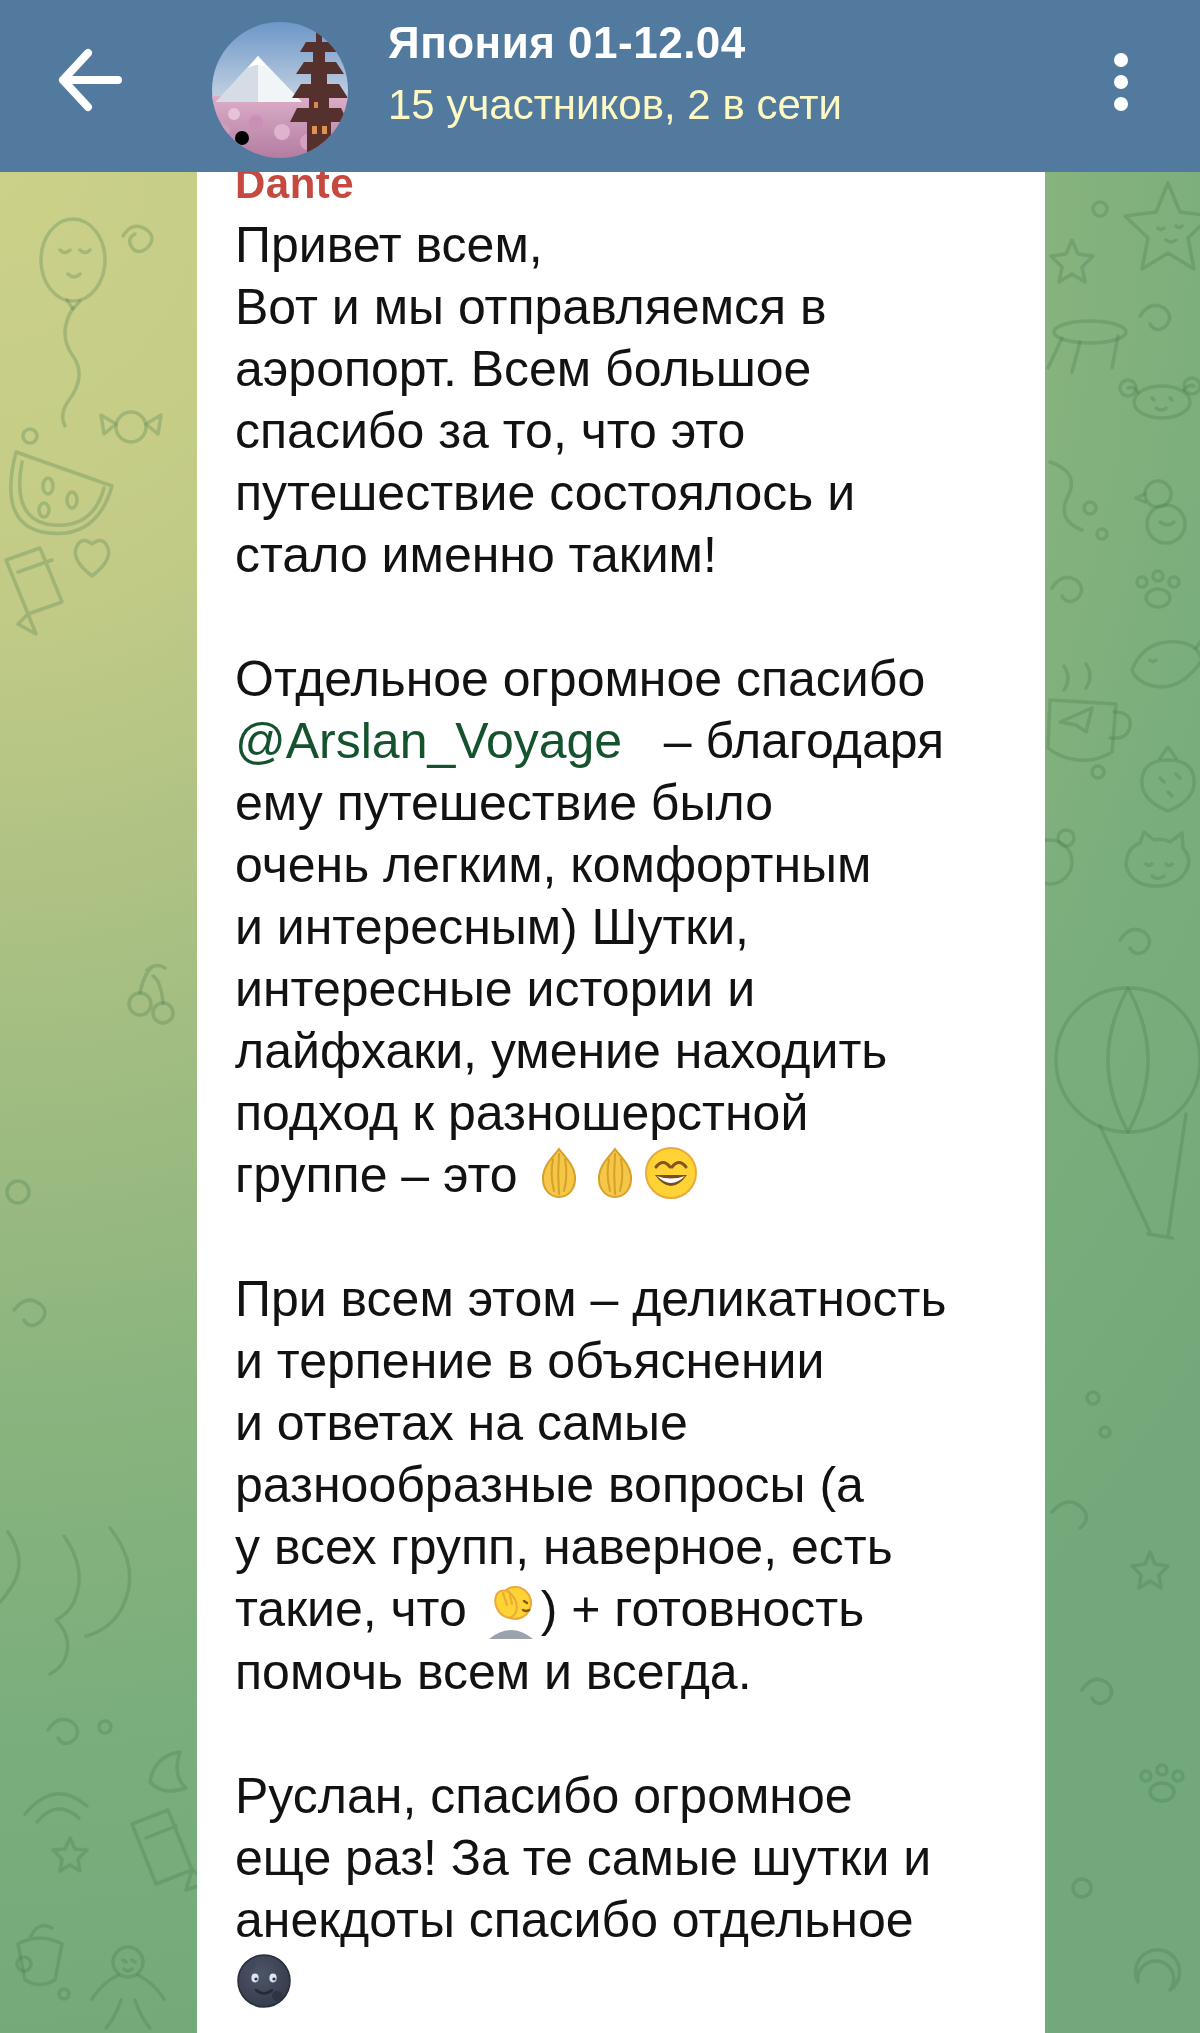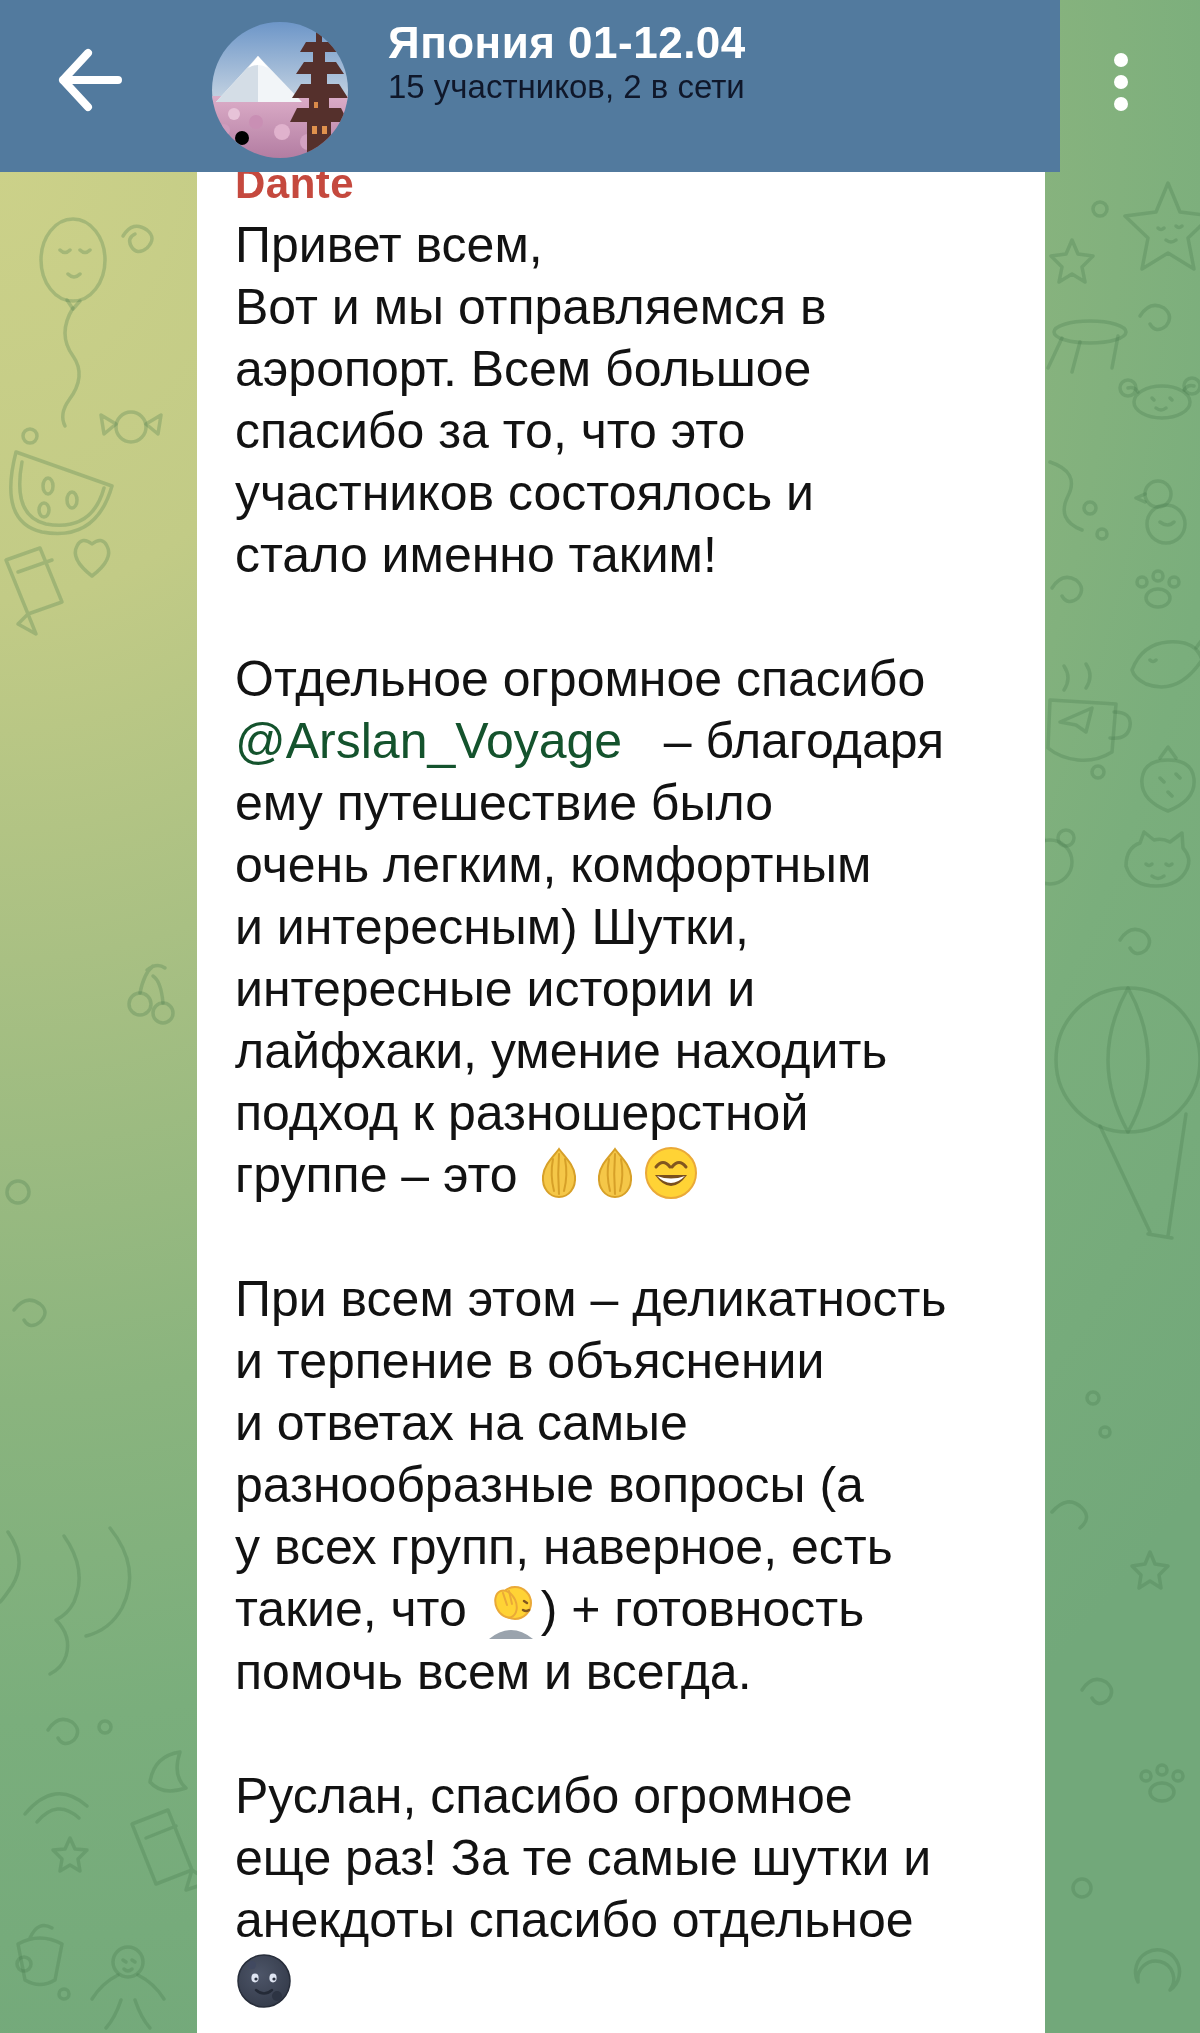--- a/index.html
+++ b/index.html
@@ -18,28 +18,28 @@
   .sender{position:absolute;left:38px;top:12px;font-size:42px;font-weight:bold;
     color:#c5493e;letter-spacing:.5px;}
   .msg{position:absolute;left:38px;top:66px;width:782px;
     font-size:50px;line-height:62px;color:#121212;white-space:pre-wrap;}
   .mention{color:#14532d;}
   .emj{display:inline-block;width:56px;height:56px;vertical-align:-9px;}
   .emj.fp{width:60px;height:62px;vertical-align:-15px;}
   .emj.moon{width:58px;height:58px;vertical-align:-11px;}
 
   
-  header{position:absolute;left:0;top:0;width:1060px;height:172px;
+  header{position:absolute;left:0;top:0;width:1200px;height:172px;
     background:#527a9e;z-index:5;}
   .back{position:absolute;left:40px;top:34px;width:100px;height:96px;}
   .avatar{position:absolute;left:212px;top:22px;width:136px;height:136px;
     border-radius:50%;overflow:hidden;}
   .htext{position:absolute;left:388px;top:18px;width:700px;}
   .title{font-size:44px;font-weight:bold;color:#ffffff;letter-spacing:.5px;}
-  .subtitle{font-size:33px;color:#0f172a;}
+  .subtitle{margin-top:13px;font-size:42px;color:#fef9c3;}
   .menu{position:absolute;left:1095px;top:36px;width:52px;height:92px;}
 </style>
 </head>
 <body>
 
 <div class="screen">
 
   <div class="bg">
     <svg class="doodles" width="1200" height="2033" viewBox="0 0 1200 2033" fill="none" stroke="#41764a" stroke-opacity="0.27" stroke-width="3.5" stroke-linecap="round" stroke-linejoin="round">
 
@@ -198,21 +198,21 @@
       </g>
     </svg>
   </div>
 
   <div class="bubble">
     <div class="sender">Dante</div>
     <div class="msg"><span>Привет всем,
 Вот и мы отправляемся в
 аэропорт. Всем большое
 спасибо за то, что это
-участников состоялось и
+путешествие состоялось и
 стало именно таким!
 
 Отдельное огромное спасибо
 </span><span class="mention">@Arslan_Voyage</span><span>&nbsp;&nbsp; – благодаря
 ему путешествие было
 очень легким, комфортным
 и интересным) Шутки,
 интересные истории и
 лайфхаки, умение находить
 подход к разношерстной

